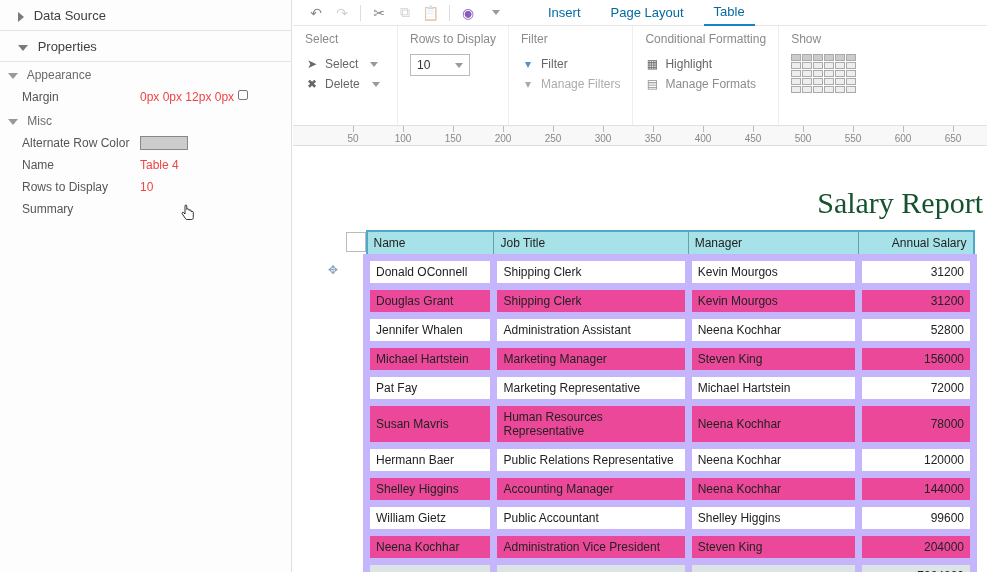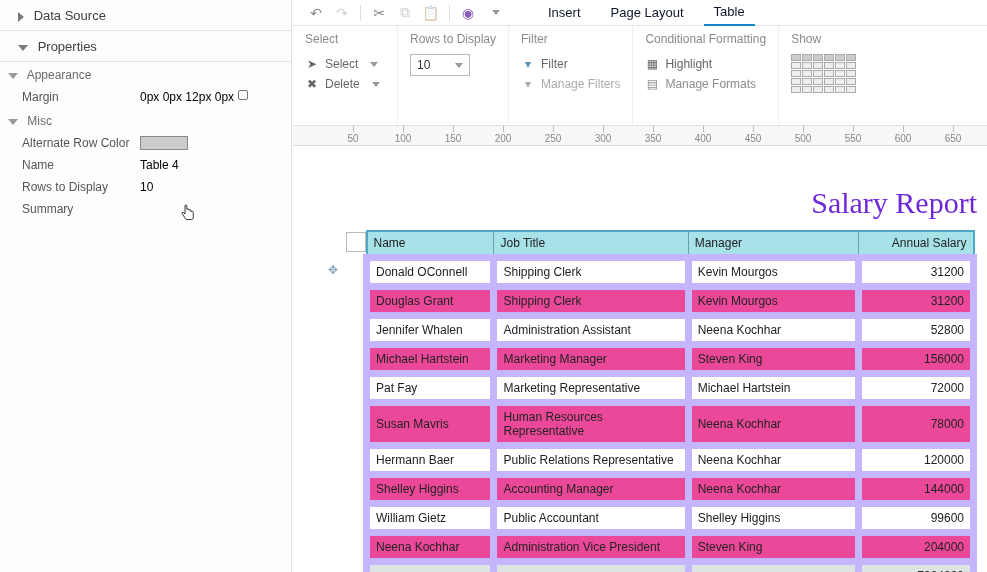--- a/index.html
+++ b/index.html
@@ -8,31 +8,31 @@
 
 .left-panel { position: absolute; left: 0; top: 0; width: 292px; height: 572px; border-right: 1px solid #e0e0e0; background: #fdfdfd; }
 .accordion-hdr { height: 31px; line-height: 31px; padding-left: 18px; font-weight: normal; color: #404040; border-bottom: 1px solid #e4e4e4; cursor: pointer; font-size: 13px; position: relative; }
 .tri { display: inline-block; width: 0; height: 0; margin-right: 6px; vertical-align: middle; }
 .tri-right { border-top: 5px solid transparent; border-bottom: 5px solid transparent; border-left: 6px solid #7a7a7a; }
 .tri-down { border-left: 5px solid transparent; border-right: 5px solid transparent; border-top: 6px solid #7a7a7a; }
 .subhdr { padding: 6px 0 4px 8px; color: #6b6b6b; font-size: 12px; }
 .subhdr .tri-down { border-top-color: #999; }
 .prow { display: flex; padding: 4px 0 4px 22px; font-size: 12px; color: #555; }
 .plabel { width: 118px; }
-.pval { color: #000000; }
+.pval { color: #ef4444; }
 .swatch { display: inline-block; width: 48px; height: 14px; border: 1px solid #888; background: #ccc; vertical-align: middle; }
 .reset-ico { display:inline-block; width:10px; height:10px; border:1px solid #777; border-radius:2px; position:relative; margin-left:4px; vertical-align:middle; }
 .cursor-hand { position:absolute; left:180px; top:204px; font-size:16px; pointer-events:none; }
 
 
 .right-area { position:absolute; left:293px; top:0; right:0; height:572px; }
 .top-row { height:26px; border-bottom:1px solid #e5e5e5; display:flex; align-items:center; padding-left:15px; gap:10px; }
 .t-icon { width:16px; height:16px; display:inline-flex; align-items:center; justify-content:center; color:#888; cursor:pointer; font-size:14px; }
 .t-sep { width:1px; height:16px; background:#ddd; }
-.tab-link { color:#0f172a; cursor:pointer; padding:0 10px; font-size:13px; }
+.tab-link { color:#0369a1; cursor:pointer; padding:0 10px; font-size:13px; }
 .tab-link.active { border-bottom:2px solid #1683c4; height:26px; line-height:24px; }
 
 
 .ribbon { height:100px; border-bottom:1px solid #e0e0e0; display:flex; }
 .rgroup { border-right:1px solid #eee; padding:6px 12px 4px 12px; min-width:105px; }
 .rgroup-title { color:#8a8a8a; font-size:12px; margin-bottom:8px; }
 .rbtn { display:flex; align-items:center; gap:6px; color:#666; cursor:pointer; padding:3px 0; font-size:12px; }
 .rbtn .ico { width:14px; height:14px; display:inline-flex; align-items:center; justify-content:center; }
 .dd-arrow { display:inline-block; width:0; height:0; border-left:4px solid transparent; border-right:4px solid transparent; border-top:5px solid #999; margin-left:6px; }
 .inputish { border:1px solid #bbb; background:#fff; width:60px; height:22px; line-height:20px; padding:0 6px; display:inline-flex; align-items:center; justify-content:space-between; }
@@ -41,21 +41,21 @@
 .grid-preview span { width:10px; height:7px; border:1px solid #aaa; margin:0 1px 1px 0; background:#eee; }
 .grid-preview .hd span { background:#ccc; }
 
 
 .ruler { height:20px; background:#f8f8f8; border-bottom:1px solid #ddd; position:relative; font-size:10px; color:#888; overflow:hidden; }
 .ruler .tick-major { position:absolute; top:0; width:1px; height:6px; background:#bbb; }
 .ruler .tlbl { position:absolute; top:7px; transform:translateX(-50%); }
 
 
 .canvas { position:absolute; left:0; right:0; top:146px; bottom:0; background:#fff; overflow:hidden; padding-left:50px; padding-top:40px; }
-.report-title { font-family: "Times New Roman", serif; font-size:30px; font-weight:normal; color:#6d28d9; text-align:right; margin-right:10px; margin-bottom:10px; }
+.report-title { font-family: "Times New Roman", serif; font-size:30px; font-weight:normal; color:#14532d; text-align:right; margin-right:4px; margin-bottom:10px; }
 .page-ico { position:absolute; left:55px; top:88px; width:18px; height:18px; border:1px solid #bbb; background:#fff; }
 .page-ico:before { content:""; position:absolute; left:-3px; top:-3px; width:18px; height:18px; border:1px solid #bbb; background:#fff; }
 .move-ico { position:absolute; left:35px; top:117px; font-size:12px; color:#8aa4c0; }
 .data-table { border:2px solid #4fa8c7; border-collapse:collapse; width: calc(100% - 30px); margin-left:20px; table-layout:fixed; }
 .data-table th { background:#a7e2e9; border:1px solid #6aa0a8; padding:4px 6px; text-align:left; font-size:12px; font-weight:normal; color:#222; }
 .data-table th.num, .data-table td.num { text-align:right; }
 .data-table td { border:7px solid #c4b5fd; padding:4px 6px; font-size:12px; color:#222; }
 .data-table tr.alt td { background:#ec4899; }
 .data-table tr.ftr td { background:#dce4e4; font-weight:normal; }
 .collapse-bar { position:absolute; left:293px; top:360px; width:8px; height:30px; background:#fff; border:1px solid #ccc; border-left:none; border-radius:0 4px 4px 0; display:flex; align-items:center; justify-content:center; cursor:pointer; }

